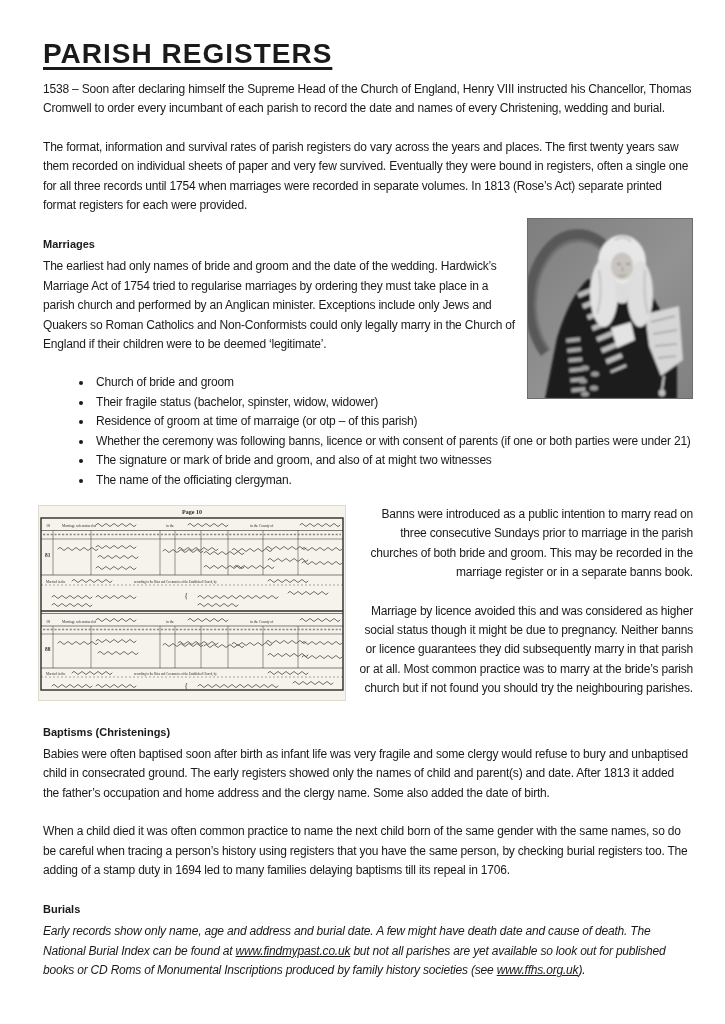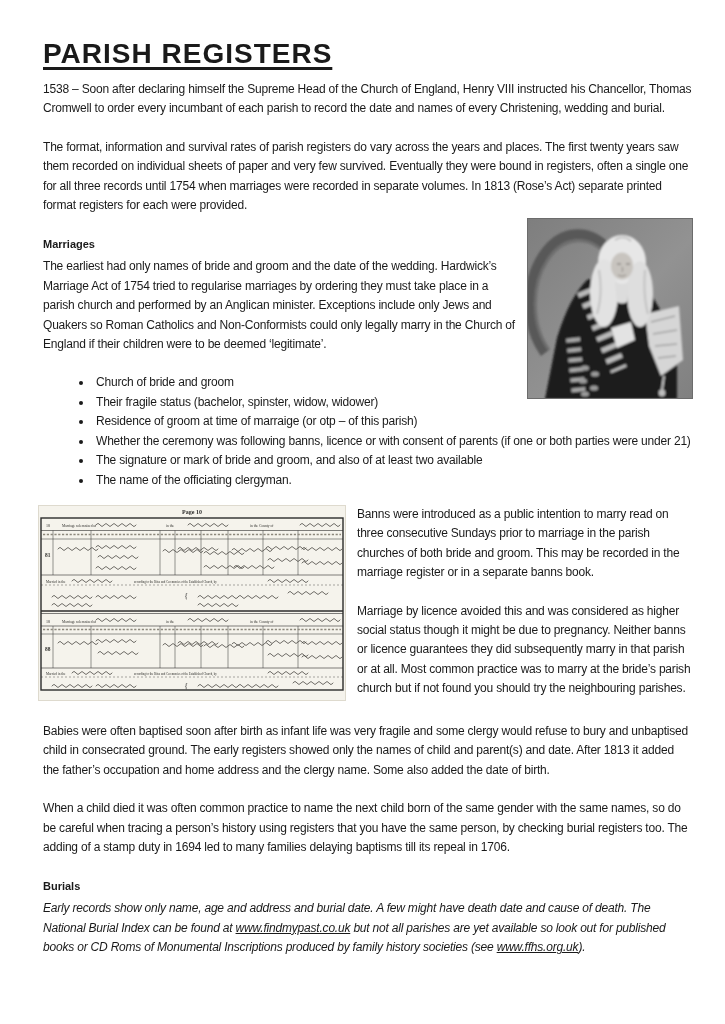--- a/index.html
+++ b/index.html
@@ -14,21 +14,21 @@
   h2{font-size:11px;line-height:21px;margin:0 0 2px 0;font-weight:bold;}
   .marriages-section{margin-top:3px;}
   .portrait-figure{float:right;width:166px;height:181px;margin:-16px 0 10px 12px;}
   .portrait-figure svg{display:block;}
   .list-intro{margin:0 0 0 0;}
   ul.req-list{margin:0 0 0 0;padding:0 0 0 50px;font-size:12px;line-height:19.4px;
       letter-spacing:-0.2px;list-style-type:disc;}
   ul.req-list li{padding-left:3px;}
   .register-row{display:flex;gap:11px;margin:15px 0 21px 0;clear:both;}
   .register-figure{flex:0 0 308px;width:308px;height:196px;margin-left:-5px;}
-  .register-text{flex:1;min-width:0;}
+  .register-text{flex:1;min-width:0;text-align:right;}
   .register-text p{margin-bottom:19px;}
   .register-text p:last-child{margin-bottom:0;}
   a.doclink{color:#1a1a1a;text-decoration:underline;cursor:pointer;}
   .last-para{margin-bottom:0;font-style:italic;}
 </style>
 </head>
 <body>
 
 <div class="page">
 
@@ -93,21 +93,21 @@
       </svg>
     </div>
 
     <h2>Marriages</h2>
     <p>The earliest had only names of bride and groom and the date of the wedding. Hardwick’s Marriage Act of 1754 tried to regularise marriages by ordering they must take place in a parish church and performed by an Anglican minister. Exceptions include only Jews and Quakers so Roman Catholics and Non-Conformists could only legally marry in the Church of England if their children were to be deemed ‘legitimate’.</p>
     <ul class="req-list">
       <li>Church of bride and groom</li>
       <li>Their fragile status (bachelor, spinster, widow, widower)</li>
       <li>Residence of groom at time of marraige (or otp – of this parish)</li>
       <li>Whether the ceremony was following banns, licence or with consent of parents (if one or both parties were under 21)</li>
-      <li>The signature or mark of bride and groom, and also of at least two available</li>
+      <li>The signature or mark of bride and groom, and also of at might two witnesses</li>
       <li>The name of the officiating clergyman.</li>
     </ul>
   </div>
 
   <div class="register-row">
 
     <div class="register-figure">
       <svg width="308" height="196" viewBox="0 0 308 196" xmlns="http://www.w3.org/2000/svg">
         <defs>
           <path id="sq" d="M0 0q2 -3 4 0t4 0t4 0t4 0t4 0t4 0t4 0t4 0t4 0t4 0" stroke-linecap="round"></path>
@@ -228,20 +228,21 @@
         </g>
       </svg>
     </div>
 
     <div class="register-text">
       <p>Banns were introduced as a public intention to marry read on three consecutive Sundays prior to marriage in the parish churches of both bride and groom. This may be recorded in the marriage register or in a separate banns book.</p>
       <p>Marriage by licence avoided this and was considered as higher social status though it might be due to pregnancy. Neither banns or licence guarantees they did subsequently marry in that parish or at all. Most common practice was to marry at the bride’s parish church but if not found you should try the neighbouring parishes.</p>
     </div>
   </div>
 
+  <h2>Baptisms (Christenings)</h2>
   <p>Babies were often baptised soon after birth as infant life was very fragile and some clergy would refuse to bury and unbaptised child in consecrated ground. The early registers showed only the names of child and parent(s) and date. After 1813 it added the father’s occupation and home address and the clergy name. Some also added the date of birth.</p>
   <p>When a child died it was often common practice to name the next child born of the same gender with the same names, so do be careful when tracing a person’s history using registers that you have the same person, by checking burial registers too. The adding of a stamp duty in 1694 led to many families delaying baptisms till its repeal in 1706.</p>
 
   <h2>Burials</h2>
   <p class="last-para">
     <span>Early records show only name, age and address and burial date. A few might have death date and cause of death. The National Burial Index can be found at </span><a class="doclink" href="#">www.findmypast.co.uk</a><span> but not all parishes are yet available so look out for published books or CD Roms of Monumental Inscriptions produced by family history societies (see </span><a class="doclink" href="#">www.ffhs.org.uk</a><span>).</span>
   </p>
 
 </div>
 

